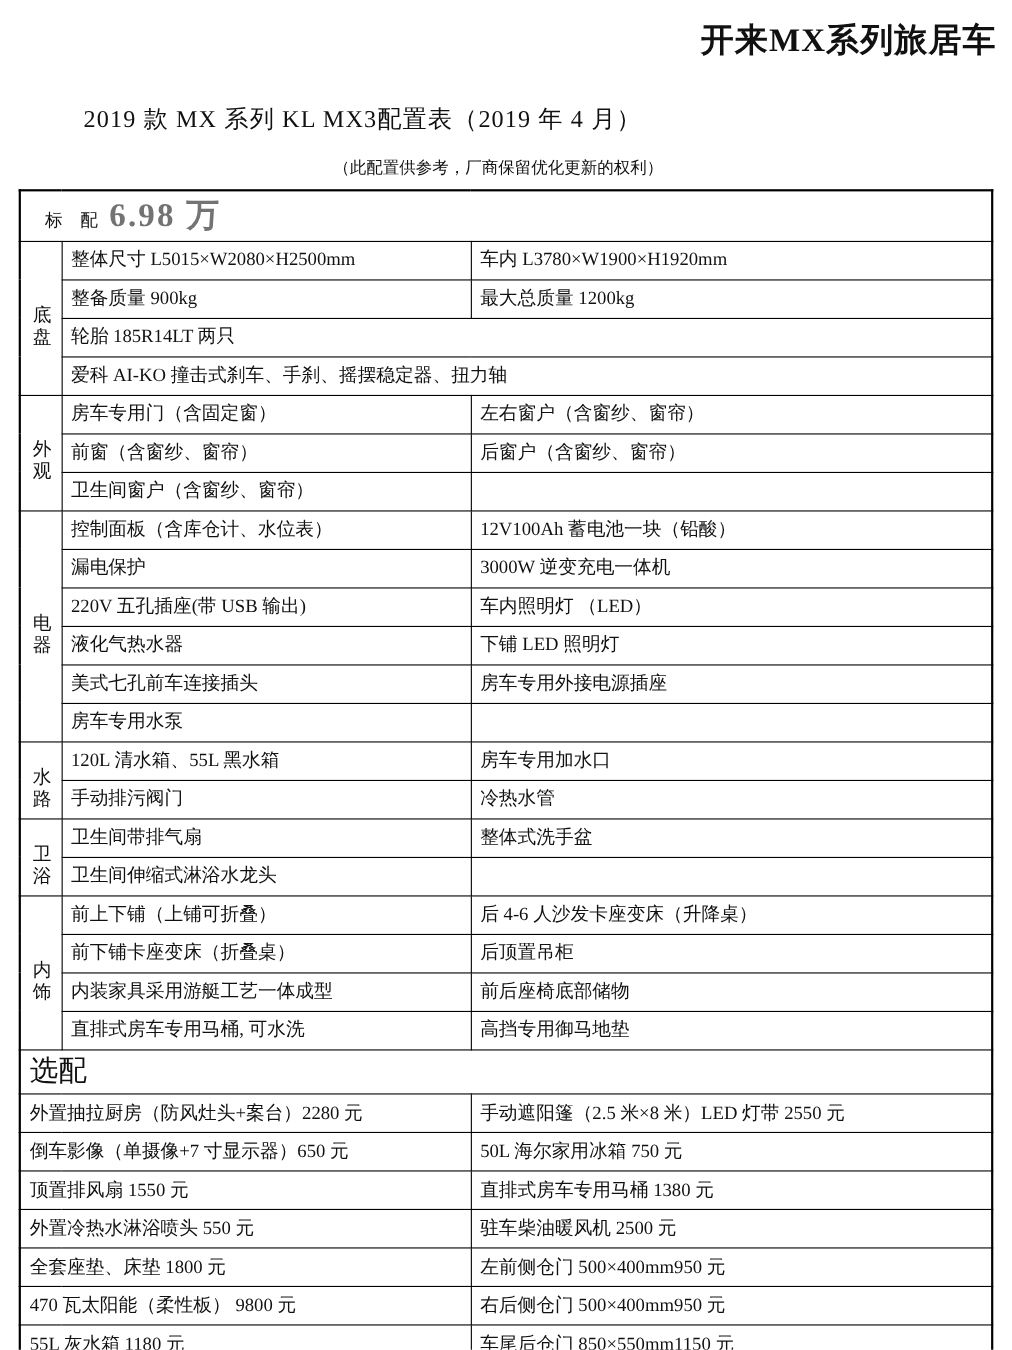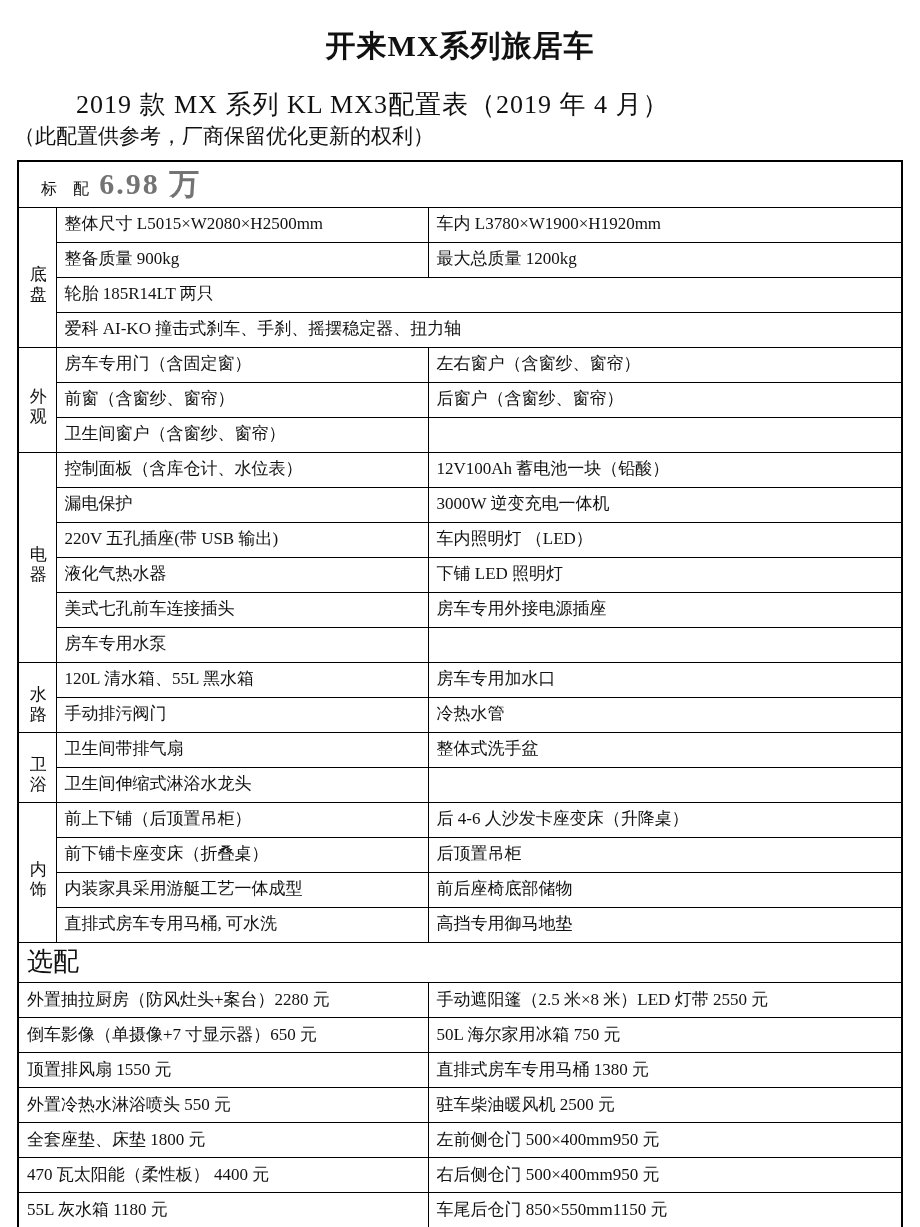--- a/index.html
+++ b/index.html
@@ -16,37 +16,37 @@
     overflow: hidden;
   }
   .page {
     width: 920px;
     height: 1227px;
     box-sizing: border-box;
     padding: 0 14px;
     position: relative;
   }
   .doc-title {
-    text-align: center;
+    text-align: right;
     font-size: 30px;
     font-weight: bold;
     letter-spacing: 1px;
-    margin-top: 26px;
+    margin-top: 16px;
     font-family: "Liberation Serif", "DejaVu Serif", serif;
   }
   .doc-subtitle {
-    font-size: 26px;
-    margin-top: 20px;
+    font-size: 22px;
+    margin-top: 36px;
     margin-left: 62px;
     letter-spacing: 1px;
   }
   .doc-note {
-    text-align: left;
-    font-size: 21px;
-    margin-top: 0;
+    text-align: center;
+    font-size: 15px;
+    margin-top: 20px;
     margin-right: 14px;
   }
   table.spec {
     width: 886px;
     margin: 10px auto 0 auto;
     border-collapse: collapse;
     table-layout: fixed;
     border: 2px solid #000;
     font-size: 17px;
   }
@@ -203,21 +203,21 @@
       </tr>
       <tr>
         <td>卫生间伸缩式淋浴水龙头</td>
         <td></td>
       </tr>
 
       <tr>
         <td class="col-cat" rowspan="4">
           <div class="cat-label">内饰</div>
         </td>
-        <td>前上下铺（后顶置吊柜）</td>
+        <td>前上下铺（上铺可折叠）</td>
         <td>后 4-6 人沙发卡座变床（升降桌）</td>
       </tr>
       <tr>
         <td>前下铺卡座变床（折叠桌）</td>
         <td>后顶置吊柜</td>
       </tr>
       <tr>
         <td>内装家具采用游艇工艺一体成型</td>
         <td>前后座椅底部储物</td>
       </tr>
@@ -244,21 +244,21 @@
       </tr>
       <tr>
         <td colspan="2">外置冷热水淋浴喷头 550 元</td>
         <td>驻车柴油暖风机 2500 元</td>
       </tr>
       <tr>
         <td colspan="2">全套座垫、床垫 1800 元</td>
         <td>左前侧仓门 500×400mm950 元</td>
       </tr>
       <tr>
-        <td colspan="2">470 瓦太阳能（柔性板） 4400 元</td>
+        <td colspan="2">470 瓦太阳能（柔性板） 9800 元</td>
         <td>右后侧仓门 500×400mm950 元</td>
       </tr>
       <tr>
         <td colspan="2">55L 灰水箱 1180 元</td>
         <td>车尾后仓门 850×550mm1150 元</td>
       </tr>
       <tr>
         <td colspan="2">前置行李箱（上开门）980 元</td>
         <td></td>
       </tr>

